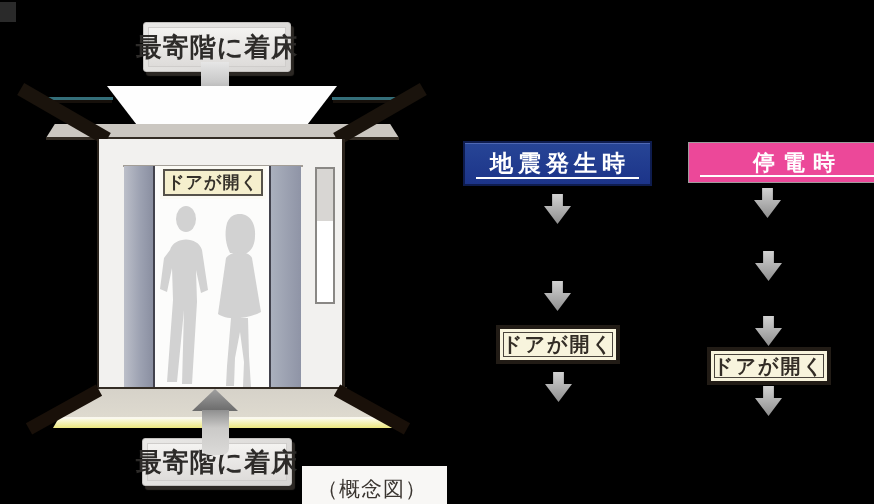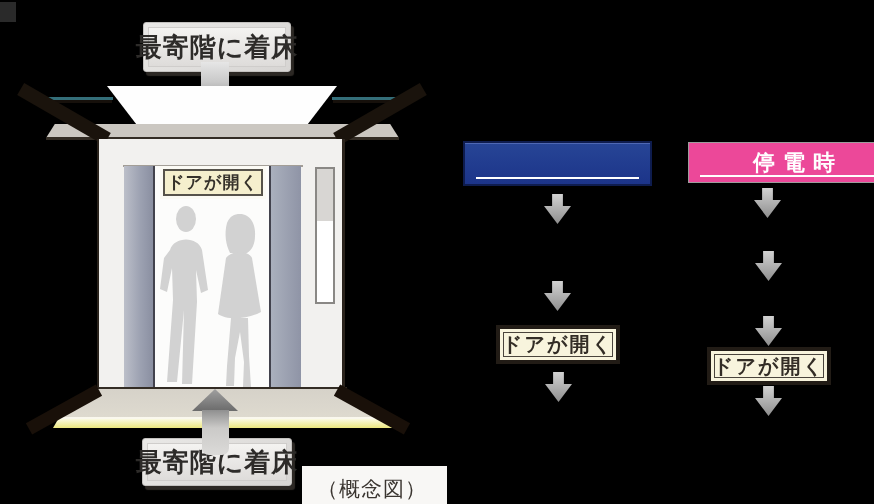--- a/index.html
+++ b/index.html
@@ -143,20 +143,21 @@
   <div class="abs arrow-head-up" style="left:192px;top:389px;width:46px;height:22px;"></div>
 
   <div class="abs label-box" style="left:142px;top:438px;width:150px;height:48px;">
     <div class="inner">最寄階に着床</div>
   </div>
   <div class="abs arrow-stem-up" style="left:202px;top:410px;width:27px;height:45px;"></div>
 
   <div class="abs caption-box" style="left:302px;top:458px;width:145px;height:46px;">（概念図）</div>
 
   <div class="hdr hdr-eq" style="left:463px;top:141px;width:189px;height:45px;">
+    <span class="txt" style="font-size:23px;letter-spacing:5px;text-indent:5px;">地震発生時</span>
     <span class="underline"></span>
   </div>
   <div class="abs flow-arrow" style="left:544px;top:194px;"></div>
   <div class="abs flow-arrow" style="left:544px;top:281px;"></div>
   <div class="abs door-result" style="left:496px;top:325px;width:124px;height:39px;">ドアが開く</div>
   <div class="abs flow-arrow" style="left:545px;top:372px;"></div>
 
   <div class="hdr hdr-ou" style="left:661px;top:142px;width:212px;height:41px;">
     <span class="txt" style="font-size:22px;letter-spacing:8px;text-indent:8px;">停電時</span>
     <span class="underline"></span>

